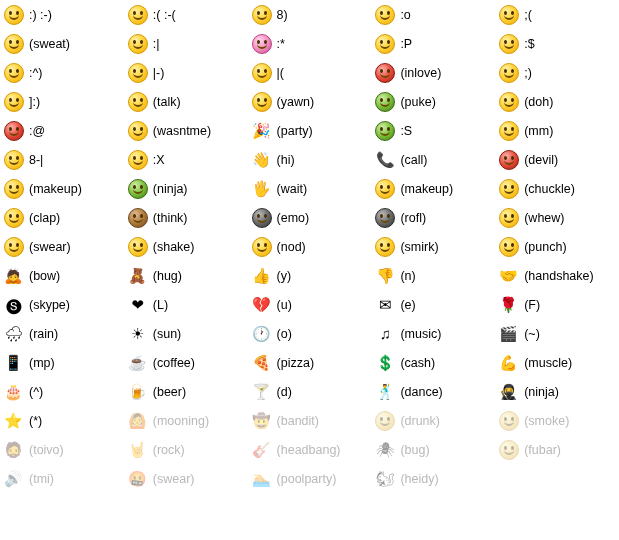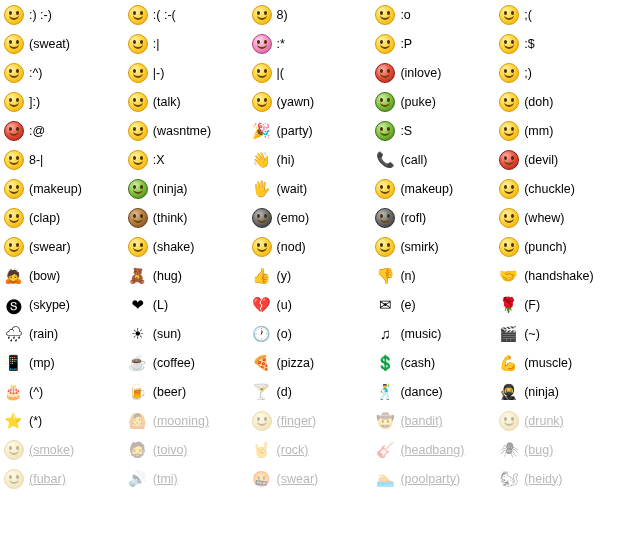--- a/index.html
+++ b/index.html
@@ -29,21 +29,20 @@
     box-sizing: border-box;
     overflow: hidden;
     white-space: nowrap;
   }
   .cell .label {
     font-size: 12.5px;
     color: #000000;
   }
   .cell.dim .label {
     color: #b9b9b9;
-    text-decoration: underline;
   }
   .ico {
     width: 20px;
     height: 20px;
     flex: 0 0 20px;
     position: relative;
     border-radius: 50%;
     box-sizing: border-box;
   }
   
@@ -460,26 +459,20 @@
     </div>
     <div class="cell">
       <span class="gly">⭐</span>
       <span class="label">(*)</span>
     </div>
     <div class="cell dim">
       <span class="gly faded">🙆</span>
       <span class="label">(mooning)</span>
     </div>
     <div class="cell dim">
-      <span class="ico face faded">
-        <span class="mouth"></span>
-      </span>
-      <span class="label">(finger)</span>
-    </div>
-    <div class="cell dim">
       <span class="gly faded">🤠</span>
       <span class="label">(bandit)</span>
     </div>
     <div class="cell dim">
       <span class="ico face faded">
         <span class="mouth"></span>
       </span>
       <span class="label">(drunk)</span>
     </div>
     <div class="cell dim">

